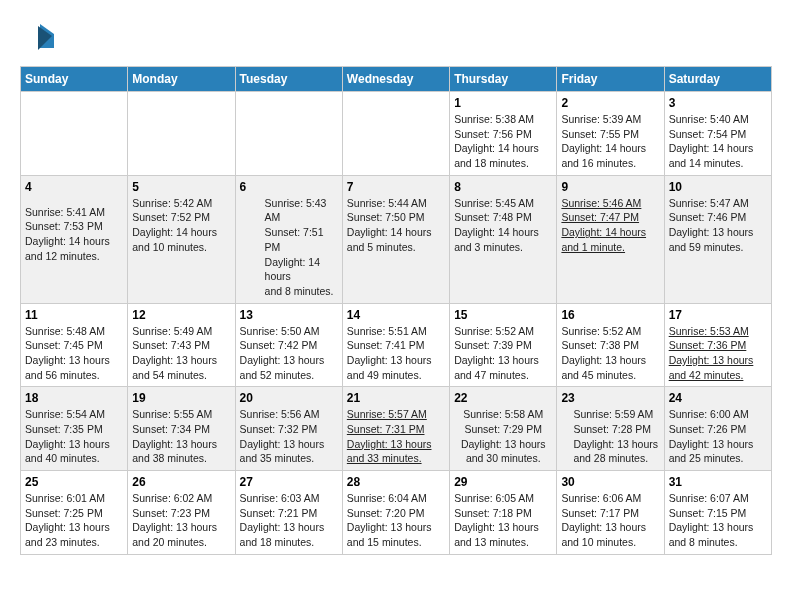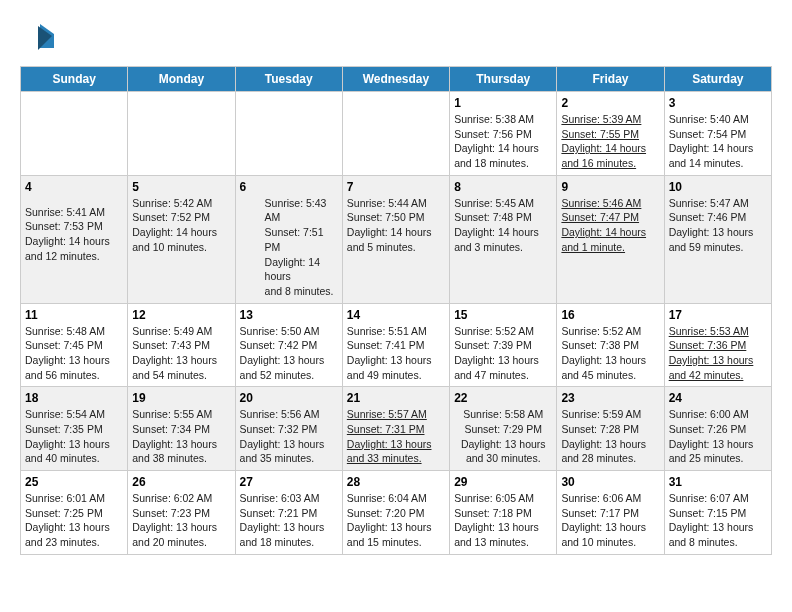--- a/index.html
+++ b/index.html
@@ -47,21 +47,21 @@
     }
     .calendar {
       width: 100%;
       border-collapse: collapse;
       font-size: 11px;
     }
     .calendar th {
       background-color: #2980b9;
       color: white;
       padding: 5px 4px;
-      text-align: center;
+      text-align: left;
       font-size: 12px;
       border: 1px solid #ccc;
     }
     .calendar td {
       border: 1px solid #ccc;
       padding: 4px;
       vertical-align: top;
       width: calc(100% / 7);
       min-height: 75px;
       background: #fff;
@@ -131,21 +131,21 @@
         <td class="empty-cell"></td>
         <td>
           <div class="day-number">1</div>
           <div class="day-info" style="white-space: pre-line;">Sunrise: 5:38 AM
 Sunset: 7:56 PM
 Daylight: 14 hours
 and 18 minutes.</div>
         </td>
         <td>
           <div class="day-number">2</div>
-          <div class="day-info" style="white-space: pre-line; text-decoration: underline;">Sunrise: 5:39 AM
+          <div class="day-info" style="white-space: pre-line;">Sunrise: 5:39 AM
 Sunset: 7:55 PM
 Daylight: 14 hours
 and 16 minutes.</div>
         </td>
         <td>
           <div class="day-number">3</div>
           <div class="day-info" style="white-space: pre-line;">Sunrise: 5:40 AM
 Sunset: 7:54 PM
 Daylight: 14 hours
 and 14 minutes.</div>
@@ -284,21 +284,21 @@
         </td>
         <td>
           <div class="day-number">22</div>
           <div class="day-info" style="white-space: pre-line; text-align: center;">Sunrise: 5:58 AM
 Sunset: 7:29 PM
 Daylight: 13 hours
 and 30 minutes.</div>
         </td>
         <td>
           <div class="day-number">23</div>
-          <div class="day-info" style="white-space: pre-line;">Sunrise: 5:59 AM
+          <div class="day-info" style="white-space: pre-line; margin-left: 12px;">Sunrise: 5:59 AM
 Sunset: 7:28 PM
 Daylight: 13 hours
 and 28 minutes.</div>
         </td>
         <td>
           <div class="day-number">24</div>
           <div class="day-info" style="white-space: pre-line;">Sunrise: 6:00 AM
 Sunset: 7:26 PM
 Daylight: 13 hours
 and 25 minutes.</div>

